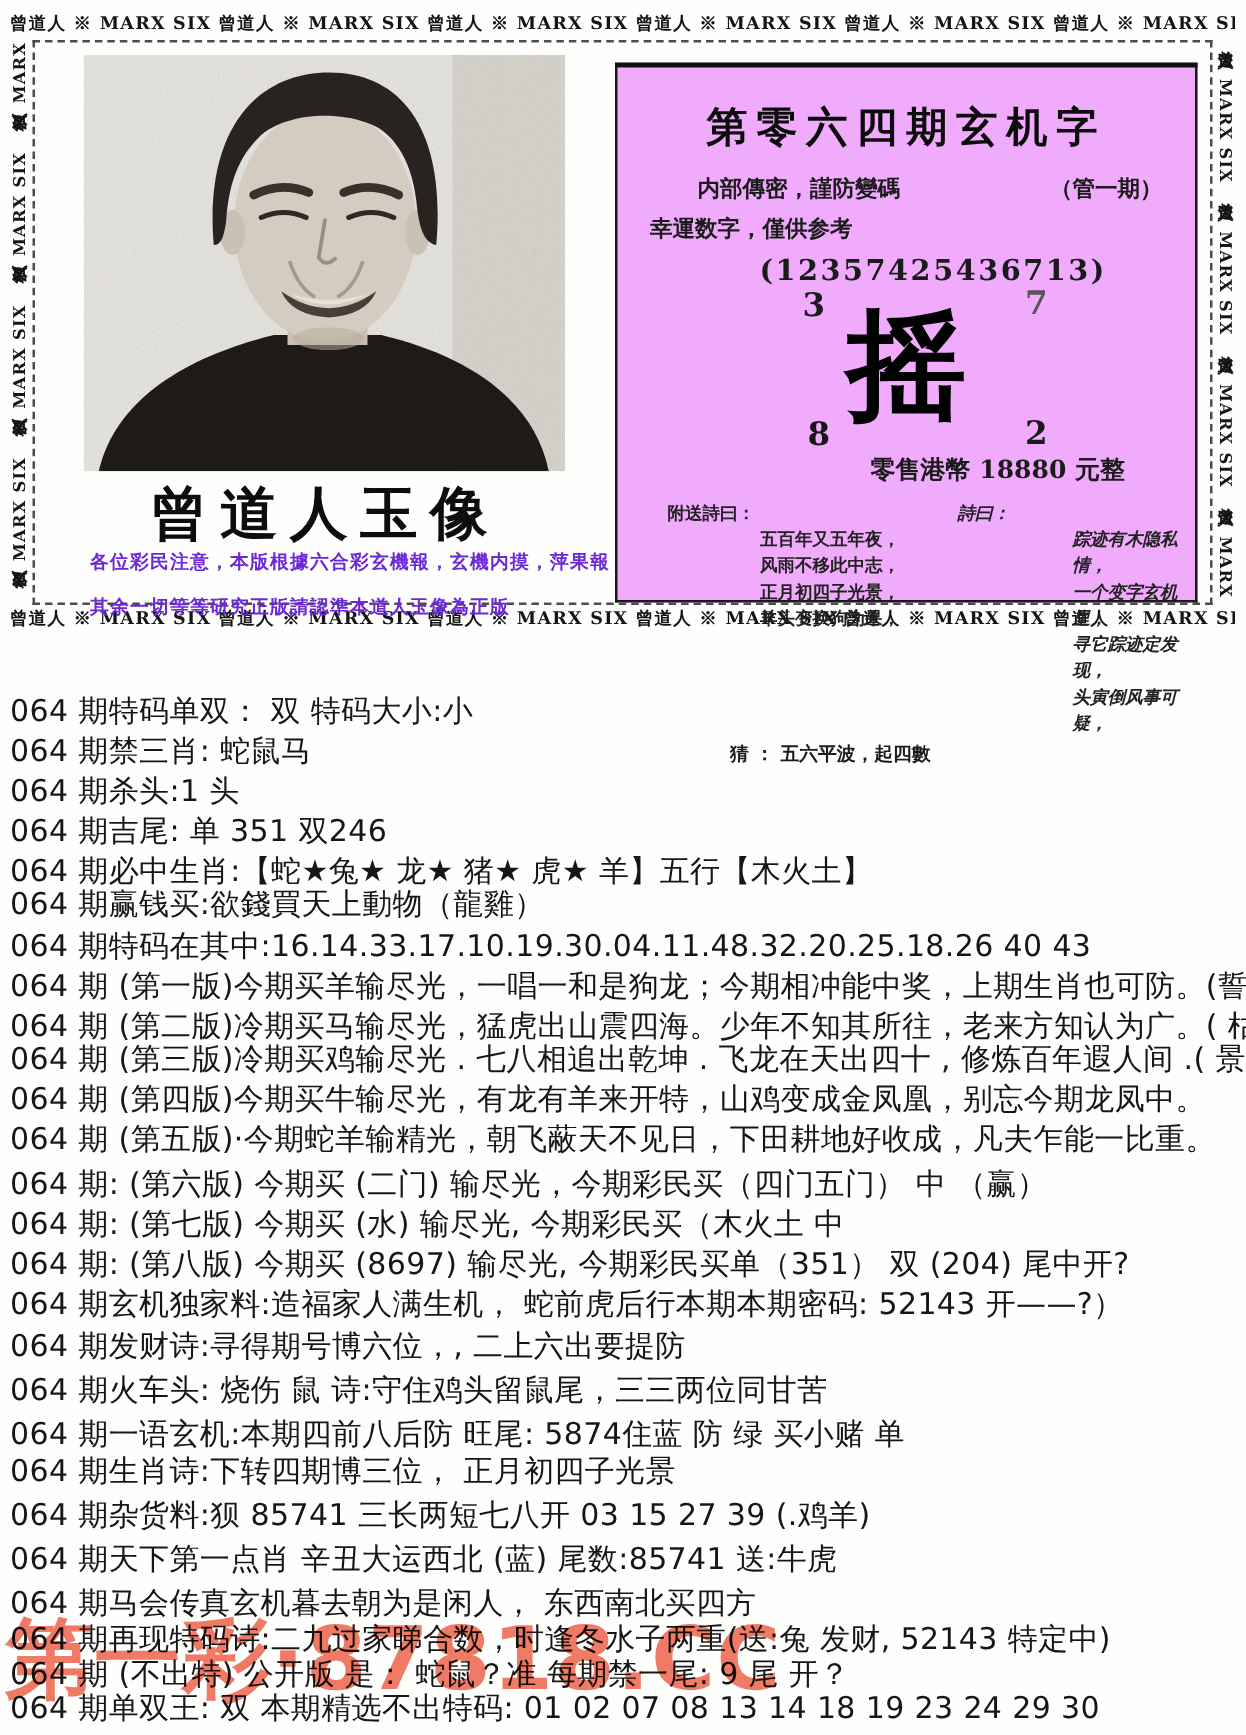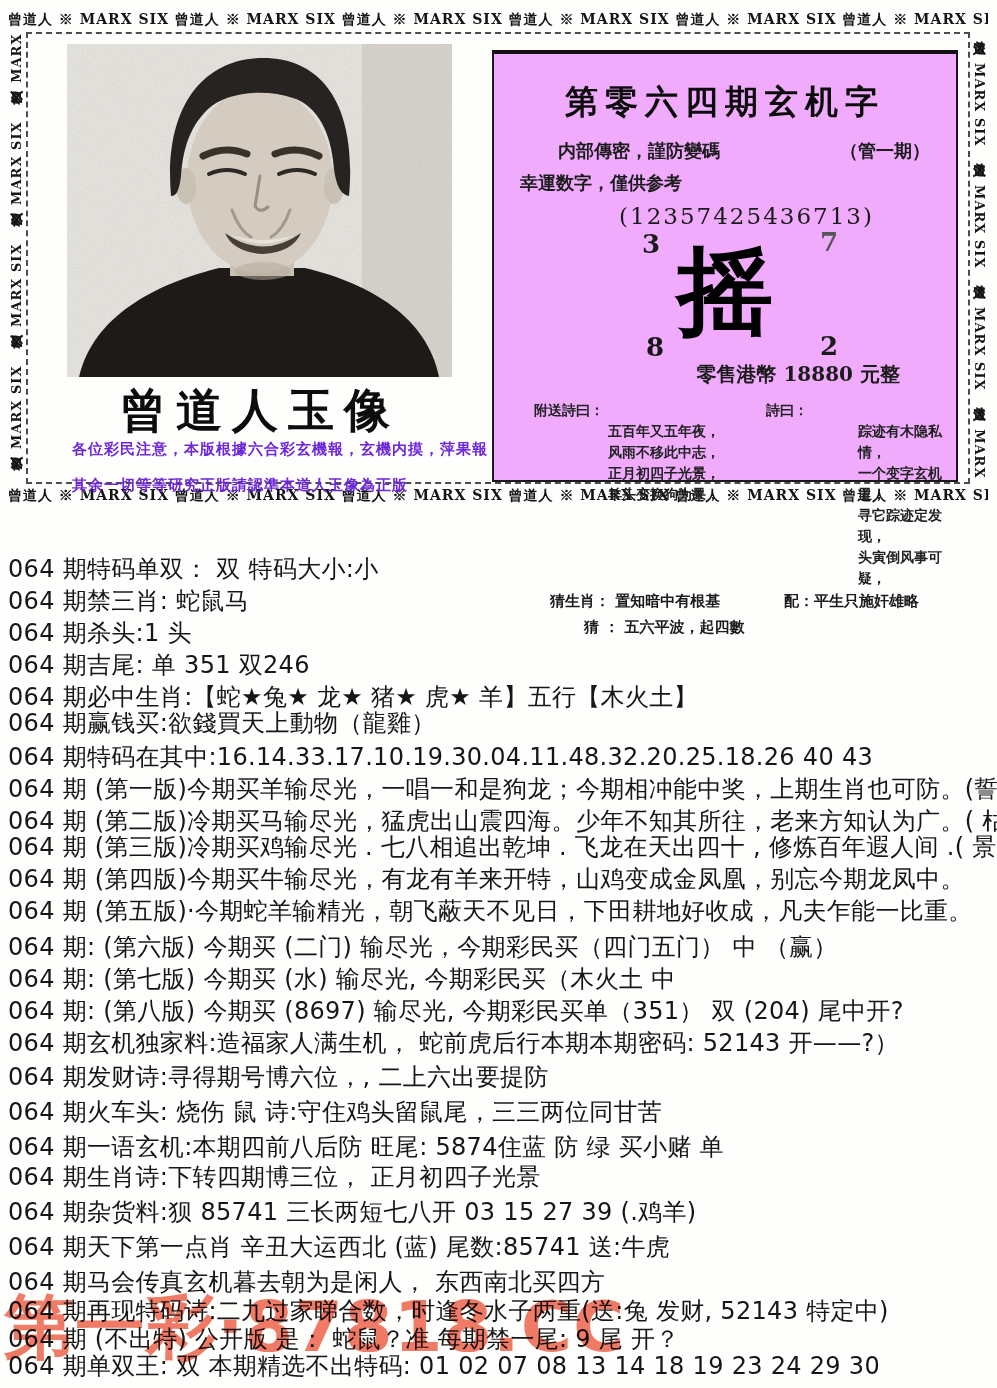--- a/index.html
+++ b/index.html
@@ -51,21 +51,21 @@
   .mbox .title{
     text-align:center;margin-top:26px;font-size:33px;font-weight:700;
     letter-spacing:7px;color:#0c0c0c;
     font-family:"DejaVu Serif","Liberation Serif",serif;
   }
   .mbox .row1{position:relative;margin:14px 26px 0 26px;height:24px;}
   .mbox .row1 .l{position:absolute;left:0;font-size:18px;font-weight:700;font-family:"DejaVu Serif","Liberation Serif",serif;margin-left:38px;}
   .mbox .row1 .r{position:absolute;right:0;font-size:18px;font-weight:700;font-family:"DejaVu Serif","Liberation Serif",serif;}
   .mbox .row2{margin:8px 26px 0 26px;font-size:18px;font-weight:700;font-family:"DejaVu Serif","Liberation Serif",serif;}
   .mbox .digits{
-    text-align:center;margin-top:8px;font-size:23px;font-weight:400;letter-spacing:2px;
+    text-align:center;margin-top:8px;font-size:23px;font-weight:700;letter-spacing:2px;
     font-family:"DejaVu Serif","Liberation Serif",serif;
     padding-left:43px;
   }
   .yao{position:relative;height:128px;margin-top:2px;}
   .yao .glyph{
     position:absolute;left:0;right:0;top:0;text-align:center;
     font-size:96px;line-height:120px;font-weight:700;color:#000;
     font-family:"DejaVu Serif","Liberation Serif",serif;
   }
   .yao .num{
@@ -76,21 +76,21 @@
   .yao .tr{right:118px;top:-4px;color:#555;}
   .yao .bl{left:152px;bottom:-2px;}
   .yao .br{right:118px;bottom:-2px;}
   .price{
     text-align:right;margin:2px 56px 0 0;font-size:20px;font-weight:700;
     font-family:"DejaVu Serif","Liberation Serif",serif;
   }
   .poems{display:flex;margin:12px 12px 0 40px;font-family:"DejaVu Serif","Liberation Serif",serif;}
   .pcol{font-size:14px;font-weight:700;line-height:21px;color:#222;}
   .pcol.left{width:232px;}
-  .pcol.right{width:178px;}
+  .pcol.right{width:178px;font-style:italic;}
   .pcol .plabel{display:inline-block;}
   .pcol .pline{margin-left:74px;}
   .pcol.right .pline{margin-left:44px;padding-left:48px;}
   .guessrow{position:relative;margin:3px 12px 0 28px;height:22px;font-family:"DejaVu Serif","Liberation Serif",serif;}
   .guessrow .gz{position:absolute;left:28px;font-size:15px;font-weight:700;}
   .guessrow .pei{position:absolute;left:262px;font-size:15px;font-weight:700;}
   .guessline{margin:4px 0 0 90px;font-size:15px;font-weight:700;font-family:"DejaVu Serif","Liberation Serif",serif;}
   
   .bl{
     position:absolute;left:8px;width:985px;font-size:24px;font-weight:500;
@@ -181,24 +181,20 @@
       <div class="pline">羊头变换狗为果，</div>
     </div>
     <div class="pcol right">
       <span class="plabel">詩曰：</span>
       <div class="pline">踪迹有木隐私情，</div>
       <div class="pline">一个变字玄机里，</div>
       <div class="pline">寻它踪迹定发现，</div>
       <div class="pline">头寅倒风事可疑，</div>
     </div>
   </div>
-  <div class="guessrow">
-    <span class="gz">猜生肖： 置知暗中有根基</span>
-    <span class="pei">配：平生只施奸雄略</span>
-  </div>
   <div class="guessline">猜 ： 五六平波，起四數</div>
 </div>
 
 <div class="bl" style="top:555px">064 期特码单双：  双  特码大小:小</div>
 <div class="bl" style="top:587px">064 期禁三肖: 蛇鼠马</div>
 <div class="bl" style="top:619px">064 期杀头:1 头</div>
 <div class="bl" style="top:651px">064 期吉尾: 单 351 双246</div>
 <div class="bl" style="top:683px">064 期必中生肖:【蛇★兔★ 龙★ 猪★ 虎★ 羊】五行【木火土】</div>
 <div class="bl" style="top:709px">064 期赢钱买:欲錢買天上動物（龍雞）</div>
 <div class="bl" style="top:743px">064 期特码在其中:16.14.33.17.10.19.30.04.11.48.32.20.25.18.26 40 43</div>

